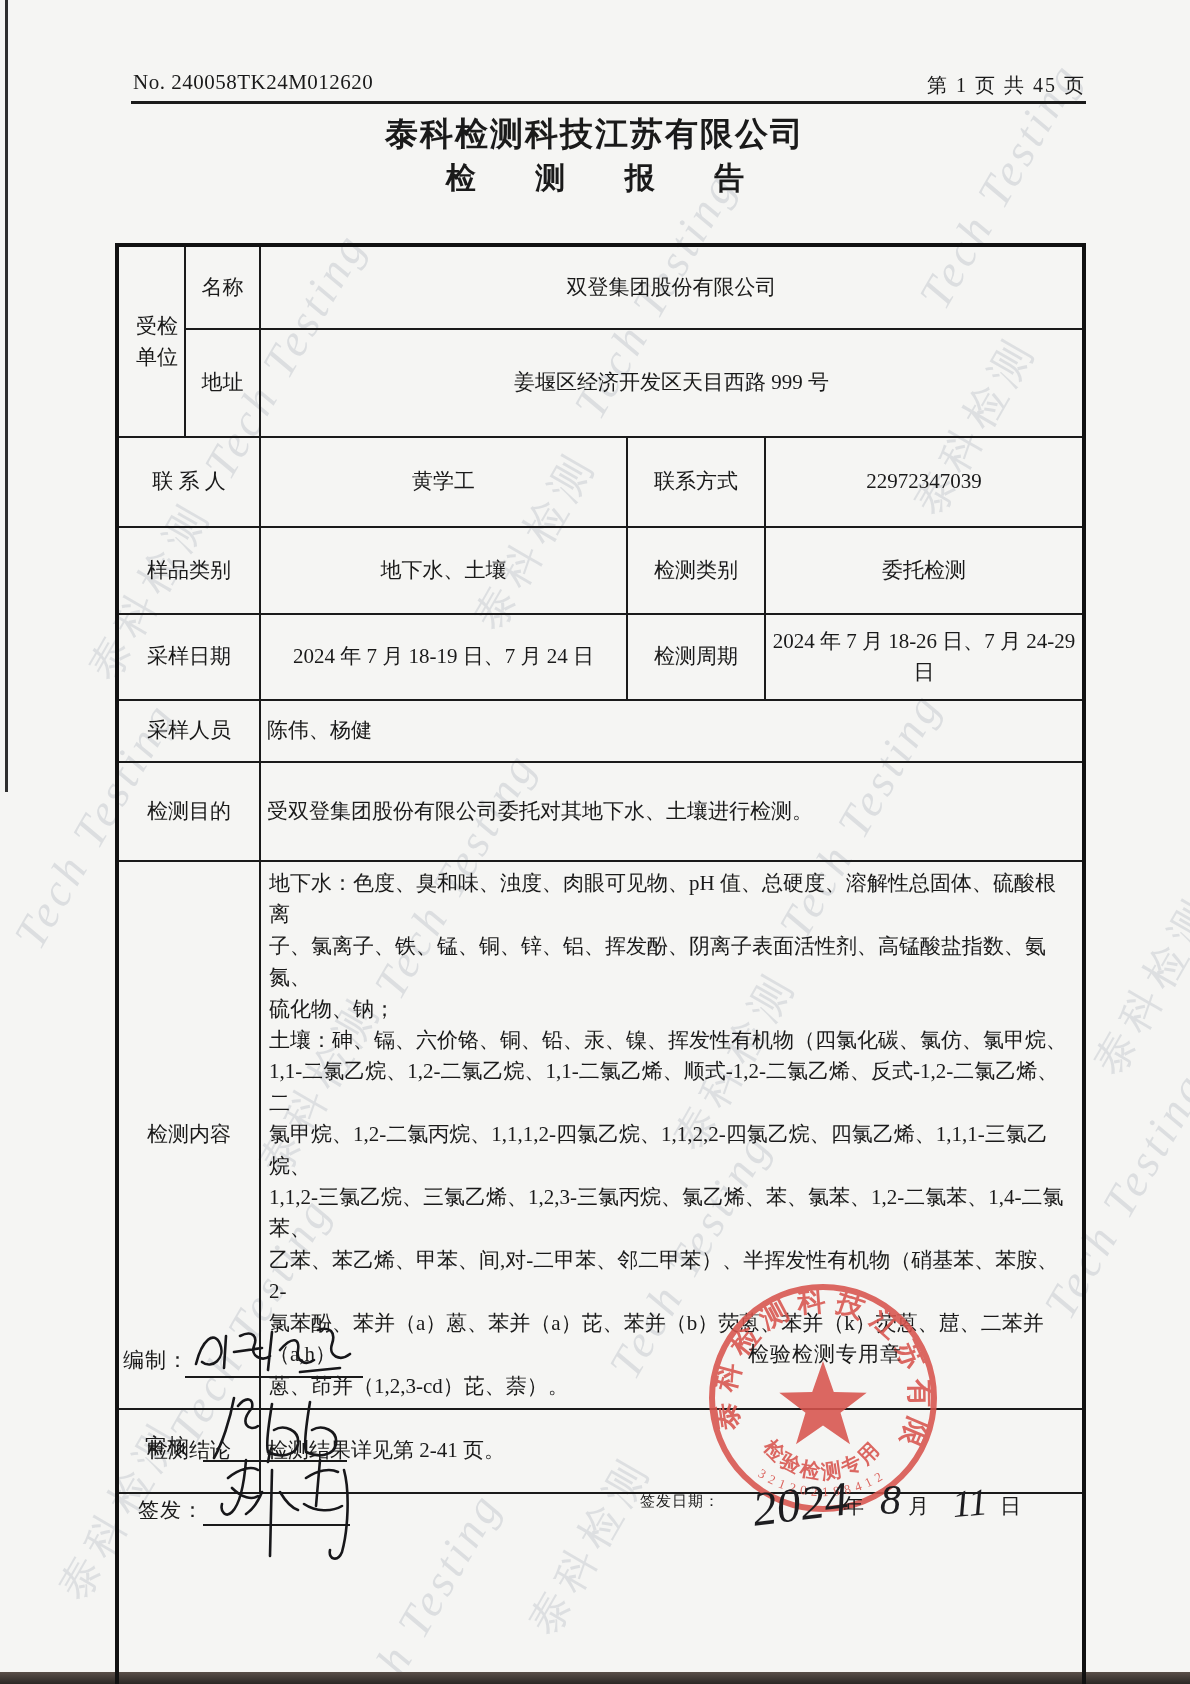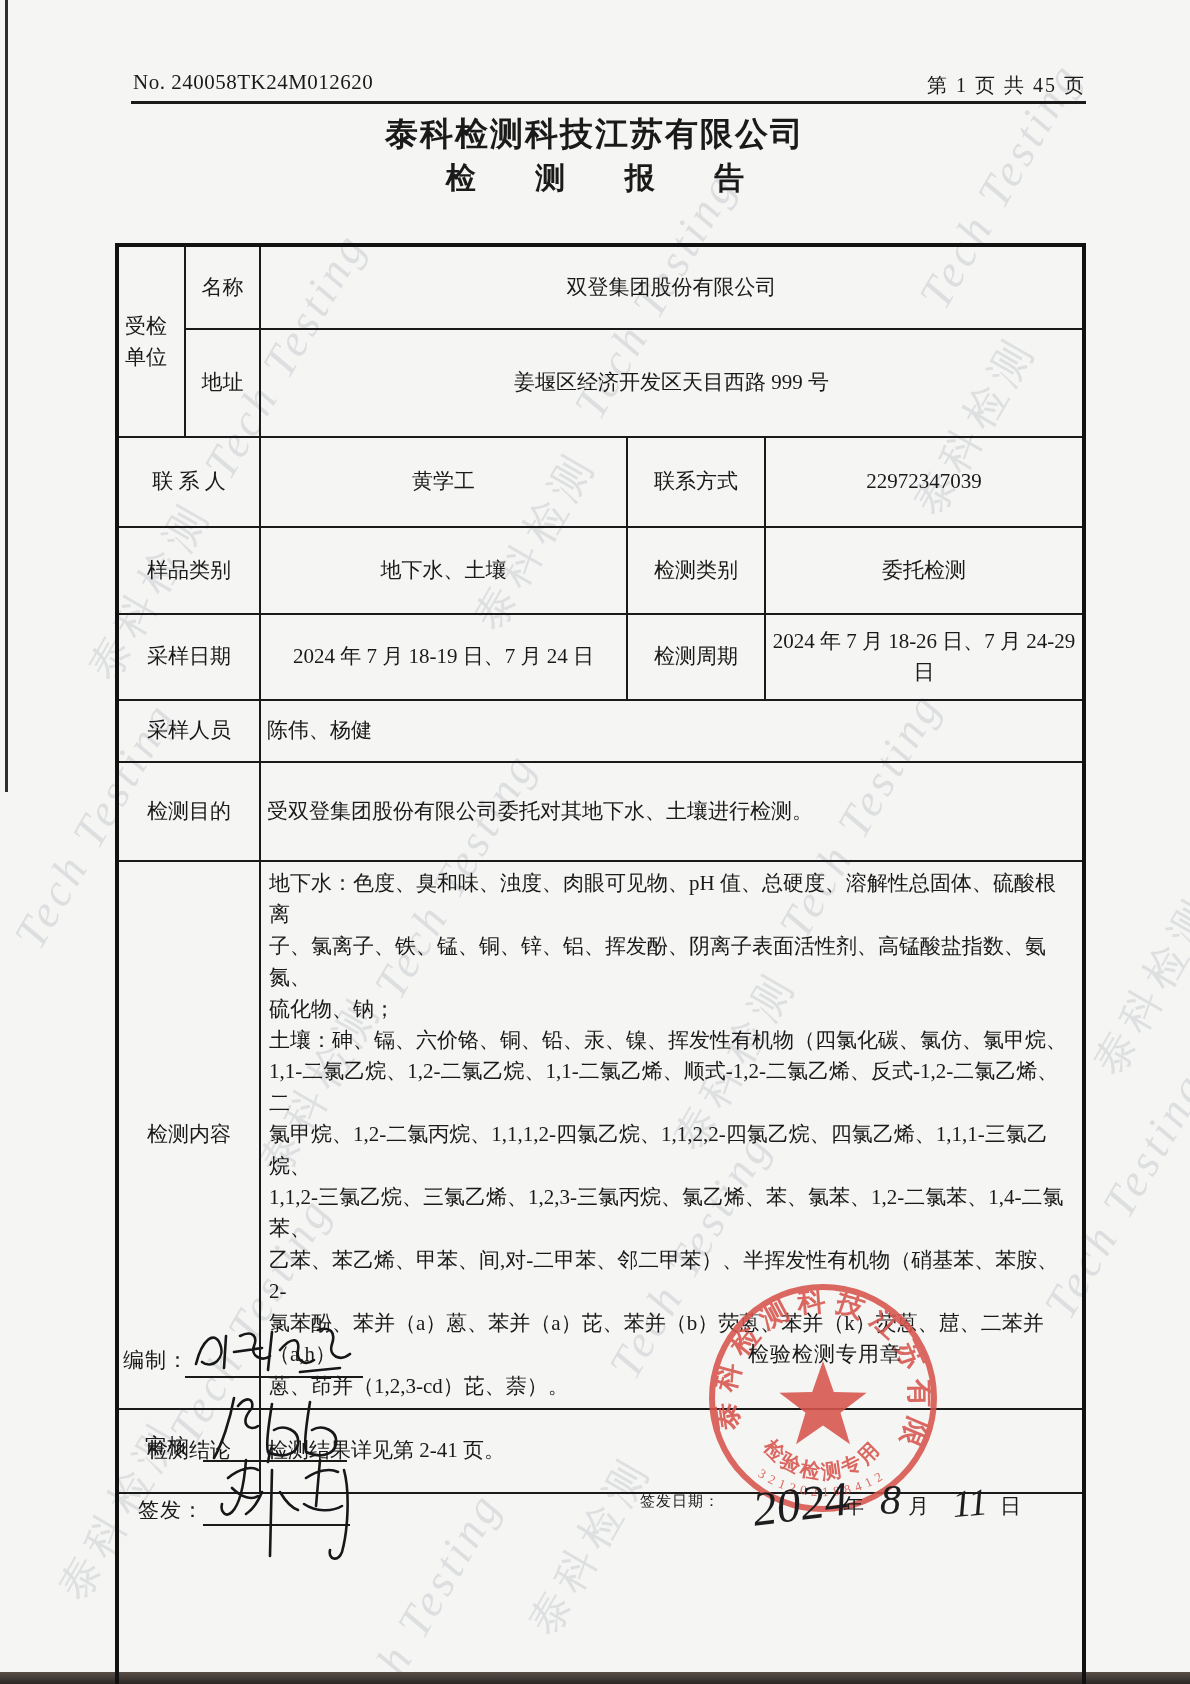--- a/index.html
+++ b/index.html
@@ -23,21 +23,21 @@
   .report-title span{font-size:30px;font-weight:bold;letter-spacing:26px;margin-right:-26px;}
   
   table.doc{position:absolute;left:115px;top:243px;width:967px;border-collapse:collapse;
             table-layout:fixed;border:4px solid #111;}
   table.doc td{border:2px solid #1a1a1a;font-size:21px;line-height:1.5;vertical-align:middle;
                padding:2px 6px;overflow:hidden;}
   td.lbl{text-align:center;}
   td.val-c{text-align:center;}
   td.val-l{text-align:left;padding-left:12px;}
   td.date-cell{text-align:center;font-size:20px;letter-spacing:0;}
-  .two-line div{text-align:left;line-height:1.45;}
+  .two-line div{text-align:right;line-height:1.45;}
   .content-text{white-space:pre-line;font-size:21px;line-height:31.4px;padding:4px 2px;text-align:left;}
   td.sig-block{position:relative;padding:0;}
   
   .f-label{position:absolute;font-size:21px;letter-spacing:1px;}
   .u-line{position:absolute;height:2px;background:#1a1a1a;}
   .stamp-print-label{left:748px;top:1340px;font-size:21px;letter-spacing:1px;z-index:5;}
   .date-label{left:640px;top:1492px;font-size:15px;letter-spacing:1px;z-index:5;}
   .date-unit{position:absolute;font-size:21px;z-index:5;}
   svg.ink{position:absolute;left:0;top:0;width:1190px;height:1684px;pointer-events:none;z-index:4;}
   .sig-path{fill:none;stroke:#17171a;stroke-width:2.6;stroke-linecap:round;stroke-linejoin:round;}

